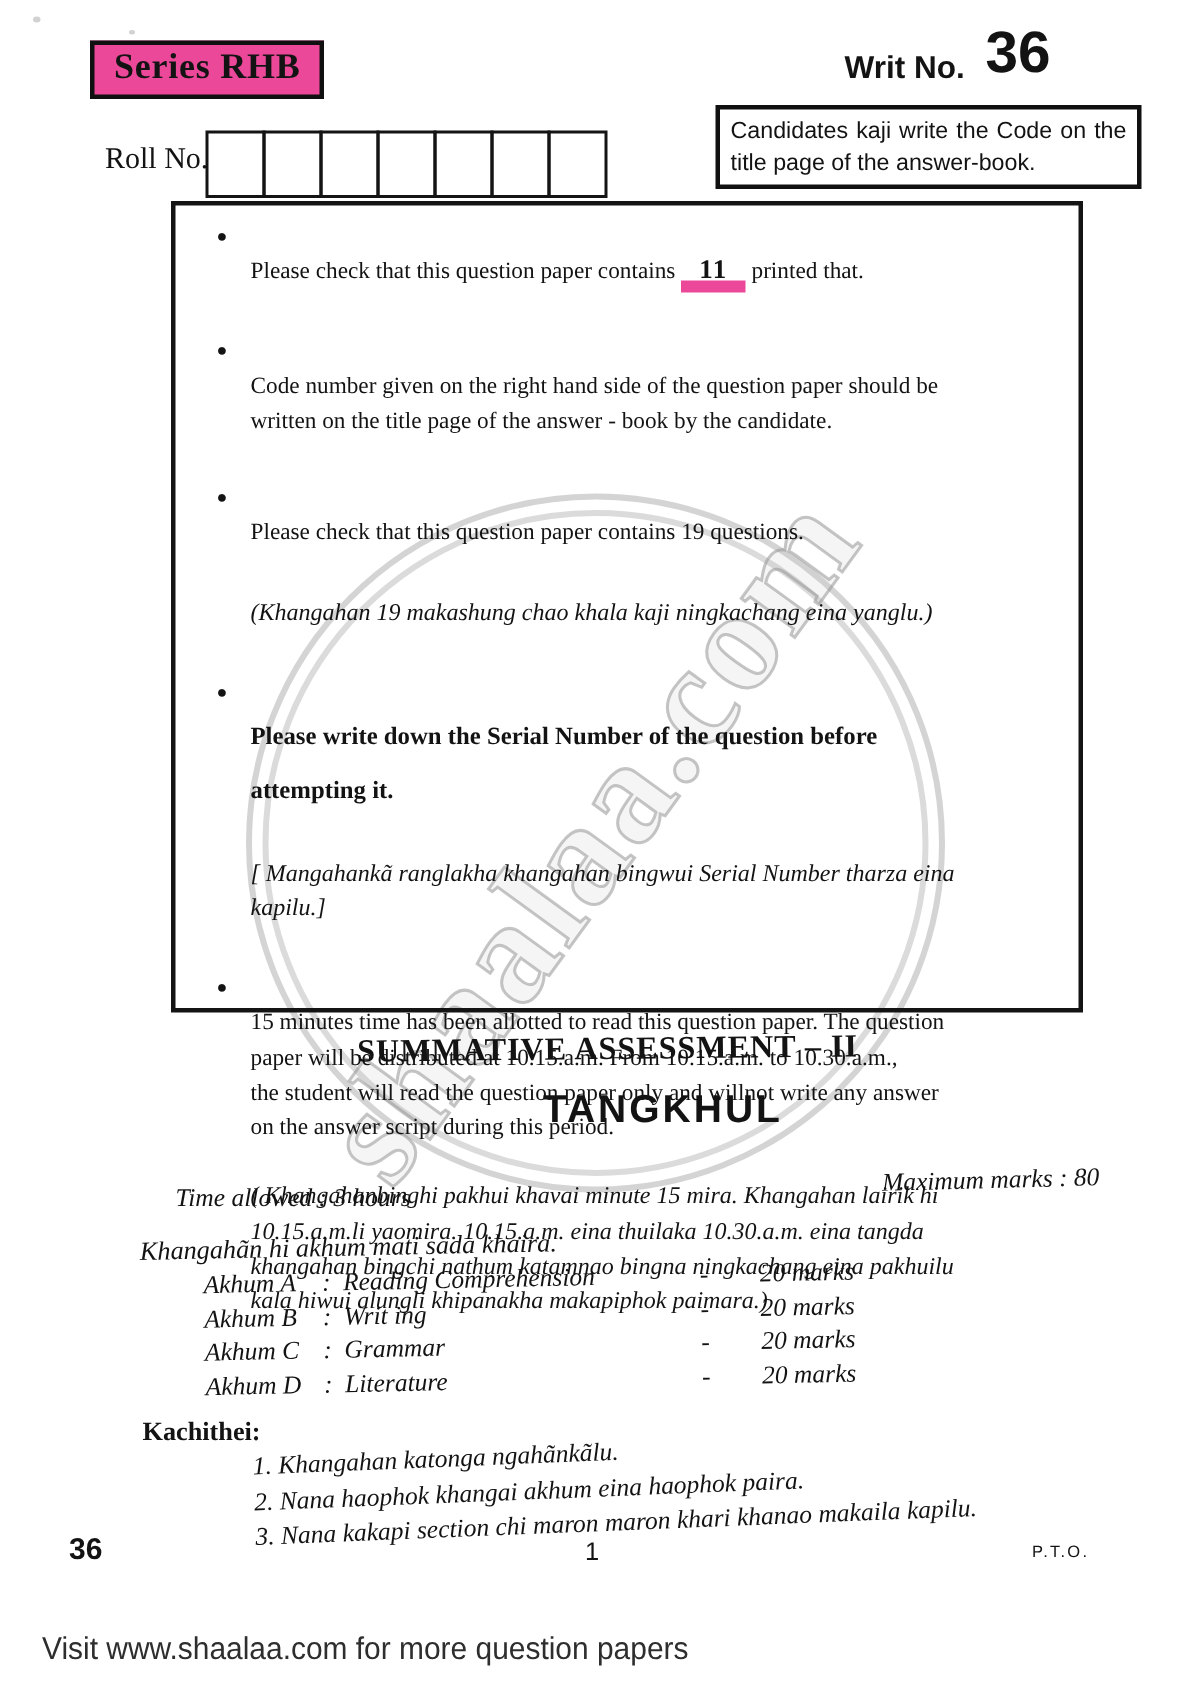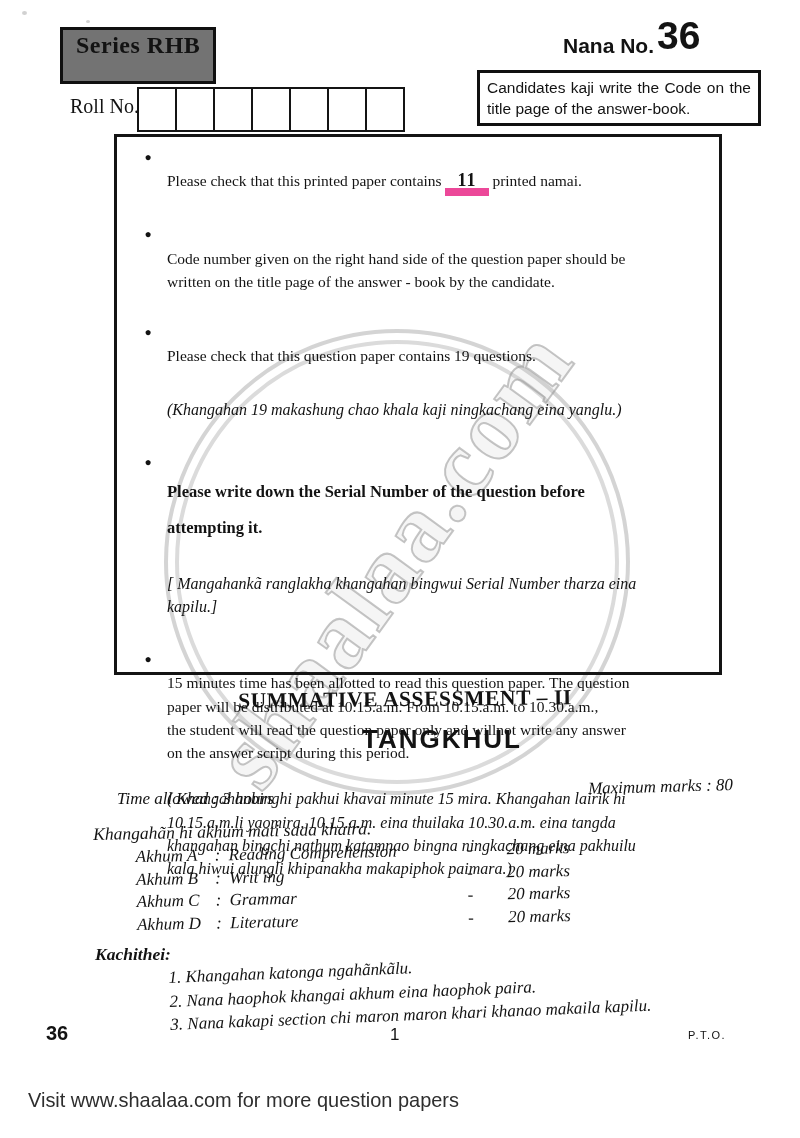--- a/index.html
+++ b/index.html
@@ -16,22 +16,22 @@
   .wm-circle::after{content:"";position:absolute;inset:7px;border-radius:50%;
              border:4px solid rgba(165,165,165,.40);}
   .wm-text{position:absolute;left:393px;top:558px;z-index:0;white-space:nowrap;
            transform:translate(-50%,-50%) rotate(-54deg);
            font-family:"Liberation Serif",serif;font-weight:bold;font-size:96px;letter-spacing:3px;
            color:rgba(190,190,190,.16);-webkit-text-stroke:2px rgba(150,150,150,.55);}
 
   .z{z-index:2;}
 
   
-  .series-box{left:60px;top:27px;border:3px solid #101010;padding:2px 13px 22px;
-              font-size:24px;font-weight:bold;letter-spacing:.5px;background:#737373;}
+  .series-box{left:60px;top:27px;border:3px solid #101010;padding:2px 13px 4px;
+              font-size:24px;font-weight:bold;letter-spacing:.5px;background:#ec4899;}
   .code-label{left:563px;top:34px;font-family:"Liberation Sans",sans-serif;font-weight:bold;font-size:21px;}
   .code-value{left:657px;top:14px;font-family:"Liberation Sans",sans-serif;font-weight:bold;font-size:39px;}
   .cand-box{left:477px;top:70px;width:264px;border:3px solid #101010;padding:4px 7px;
             font-family:"Liberation Sans",sans-serif;font-size:15.5px;line-height:21px;text-align:justify;}
   .roll-label{left:70px;top:95px;font-size:20px;}
   .roll-row{left:137px;top:87px;display:flex;}
   .roll-cell{width:36px;height:41px;border:2px solid #141414;margin-left:-2px;background:transparent;}
   .roll-cell:first-child{margin-left:0;}
 
   
@@ -59,21 +59,21 @@
   .sections{left:93px;top:824px;width:566px;transform:rotate(-1.2deg);transform-origin:left top;}
   .sec-intro{font-style:italic;font-size:17.5px;margin-bottom:2px;}
   .a-row{display:flex;line-height:22.5px;font-style:italic;font-size:17px;}
   .a-indent{width:42px;flex:none;}
   .a-label{width:79px;flex:none;}
   .a-colon{width:14px;flex:none;}
   .a-name{width:238px;flex:none;}
   .a-dash{width:40px;flex:none;}
 
   
-  .notes-title{left:95px;top:944px;font-style:italic;font-size:17.5px;font-weight:bold;}
+  .notes-title{left:95px;top:944px;font-size:17.5px;font-weight:bold;}
   .notes-list{left:168px;top:966px;transform:rotate(-2.3deg);transform-origin:left top;}
   .note-item{font-style:italic;font-size:17px;line-height:23.5px;white-space:nowrap;}
 
   
   .f-left{left:46px;top:1022px;font-family:"Liberation Sans",sans-serif;font-weight:bold;font-size:20px;}
   .f-center{left:390px;top:1025px;font-family:"Liberation Sans",sans-serif;font-size:17px;}
   .f-right{left:688px;top:1029px;font-family:"Liberation Sans",sans-serif;font-size:11px;letter-spacing:1.5px;}
 
   
   .banner{left:28px;top:1088px;font-family:"Liberation Sans",sans-serif;font-size:21px;color:#2e2e2e;
@@ -84,40 +84,40 @@
 
 <div id="page">
 
   <div class="speck" style="left:22px;top:11px;width:5px;height:4px;"></div>
   <div class="speck" style="left:86px;top:20px;width:4px;height:3px;"></div>
 
   <div class="wm-circle"></div>
   <div class="wm-text">shaalaa.com</div>
 
   <div class="abs series-box z">Series RHB</div>
-  <div class="abs code-label z">Nana No.</div>
+  <div class="abs code-label z">Writ No.</div>
   <div class="abs code-value z">36</div>
   <div class="abs cand-box z">Candidates kaji write the Code on the title page of the answer-book.</div>
   <div class="abs roll-label z">Roll No.</div>
   <div class="abs roll-row z">
     <div class="roll-cell"></div>
     <div class="roll-cell"></div>
     <div class="roll-cell"></div>
     <div class="roll-cell"></div>
     <div class="roll-cell"></div>
     <div class="roll-cell"></div>
     <div class="roll-cell"></div>
   </div>
 
   <div class="abs notice z">
 
     <div class="n-item">
       <div class="n-bullet">●</div>
       <div class="n-body">
-        <div class="nb-en"><span>Please check that this printed paper contains</span> <span class="blank">11</span> <span>printed namai.</span></div>
+        <div class="nb-en"><span>Please check that this question paper contains</span> <span class="blank">11</span> <span>printed that.</span></div>
       </div>
     </div>
 
     <div class="n-item mt4">
       <div class="n-bullet">●</div>
       <div class="n-body">
         <div class="nb-en">Code number given on the right hand side of the question paper should be
 written on the title page of the answer - book by the candidate.</div>
       </div>
     </div>

